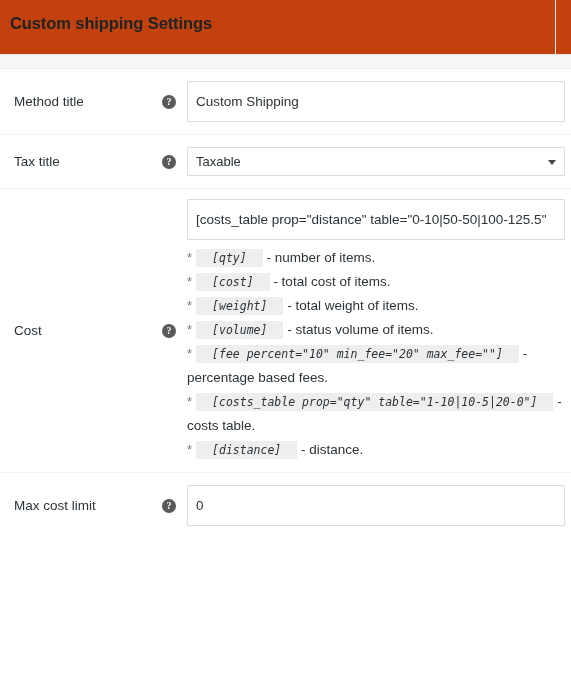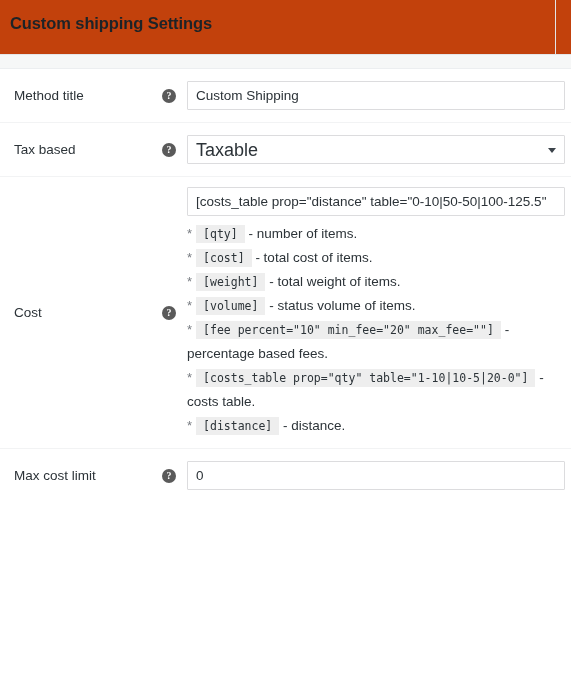--- a/index.html
+++ b/index.html
@@ -110,21 +110,21 @@
     text-align: center;
     font-family: "Liberation Serif", serif;
     cursor: help;
     vertical-align: middle;
     user-select: none;
   }
 
   
   .text-input {
     width: 100%;
-    height: 29px;
+    height: 41px;
     box-sizing: border-box;
     padding: 3px 8px;
     border: 1px solid #dcdcde;
     background: #ffffff;
     border-radius: 1px;
     font-family: "Liberation Sans", sans-serif;
     font-size: 13.5px;
     color: #2c3338;
     outline: none;
     box-shadow: 0 0 0 transparent;
@@ -138,21 +138,21 @@
   }
   .select-box {
     width: 100%;
     height: 29px;
     box-sizing: border-box;
     padding: 3px 26px 3px 8px;
     border: 1px solid #dcdcde;
     background: #ffffff;
     border-radius: 1px;
     font-family: "Liberation Sans", sans-serif;
-    font-size: 18px;
+    font-size: 13px;
     color: #2c3338;
     -webkit-appearance: none;
     -moz-appearance: none;
     appearance: none;
     outline: none;
     line-height: 22px;
   }
   .select-arrow {
     position: absolute;
     right: 9px;
@@ -182,23 +182,24 @@
   .ast {
     color: #787c82;
     font-size: 13px;
     margin-right: 4px;
   }
   code {
     font-family: "DejaVu Sans Mono", "Liberation Mono", monospace;
     font-size: 11.5px;
     background: #eeeeee;
     color: #2c3338;
-    padding: 2px 7px;
+    padding: 2px 16px;
     border-radius: 0;
     white-space: nowrap;
+    font-style: italic;
   }
   .cost-row .td-cell {
     padding-top: 10px;
     padding-bottom: 10px;
   }
 </style>
 </head>
 <body>
 
 <div class="page">
@@ -220,21 +221,21 @@
         <td class="icon-cell">
           <span class="help-tip">?</span>
         </td>
         <td class="td-cell">
           <input class="text-input" type="text" value="Custom Shipping" style="">
         </td>
       </tr>
 
       <tr>
         <td class="th-cell">
-          <span class="label">Tax based</span>
+          <span class="label">Tax title</span>
         </td>
         <td class="icon-cell">
           <span class="help-tip">?</span>
         </td>
         <td class="td-cell">
           <div class="select-wrap">
             <select class="select-box">
               <option>Taxable</option>
             </select>
             <span class="select-arrow"></span>

